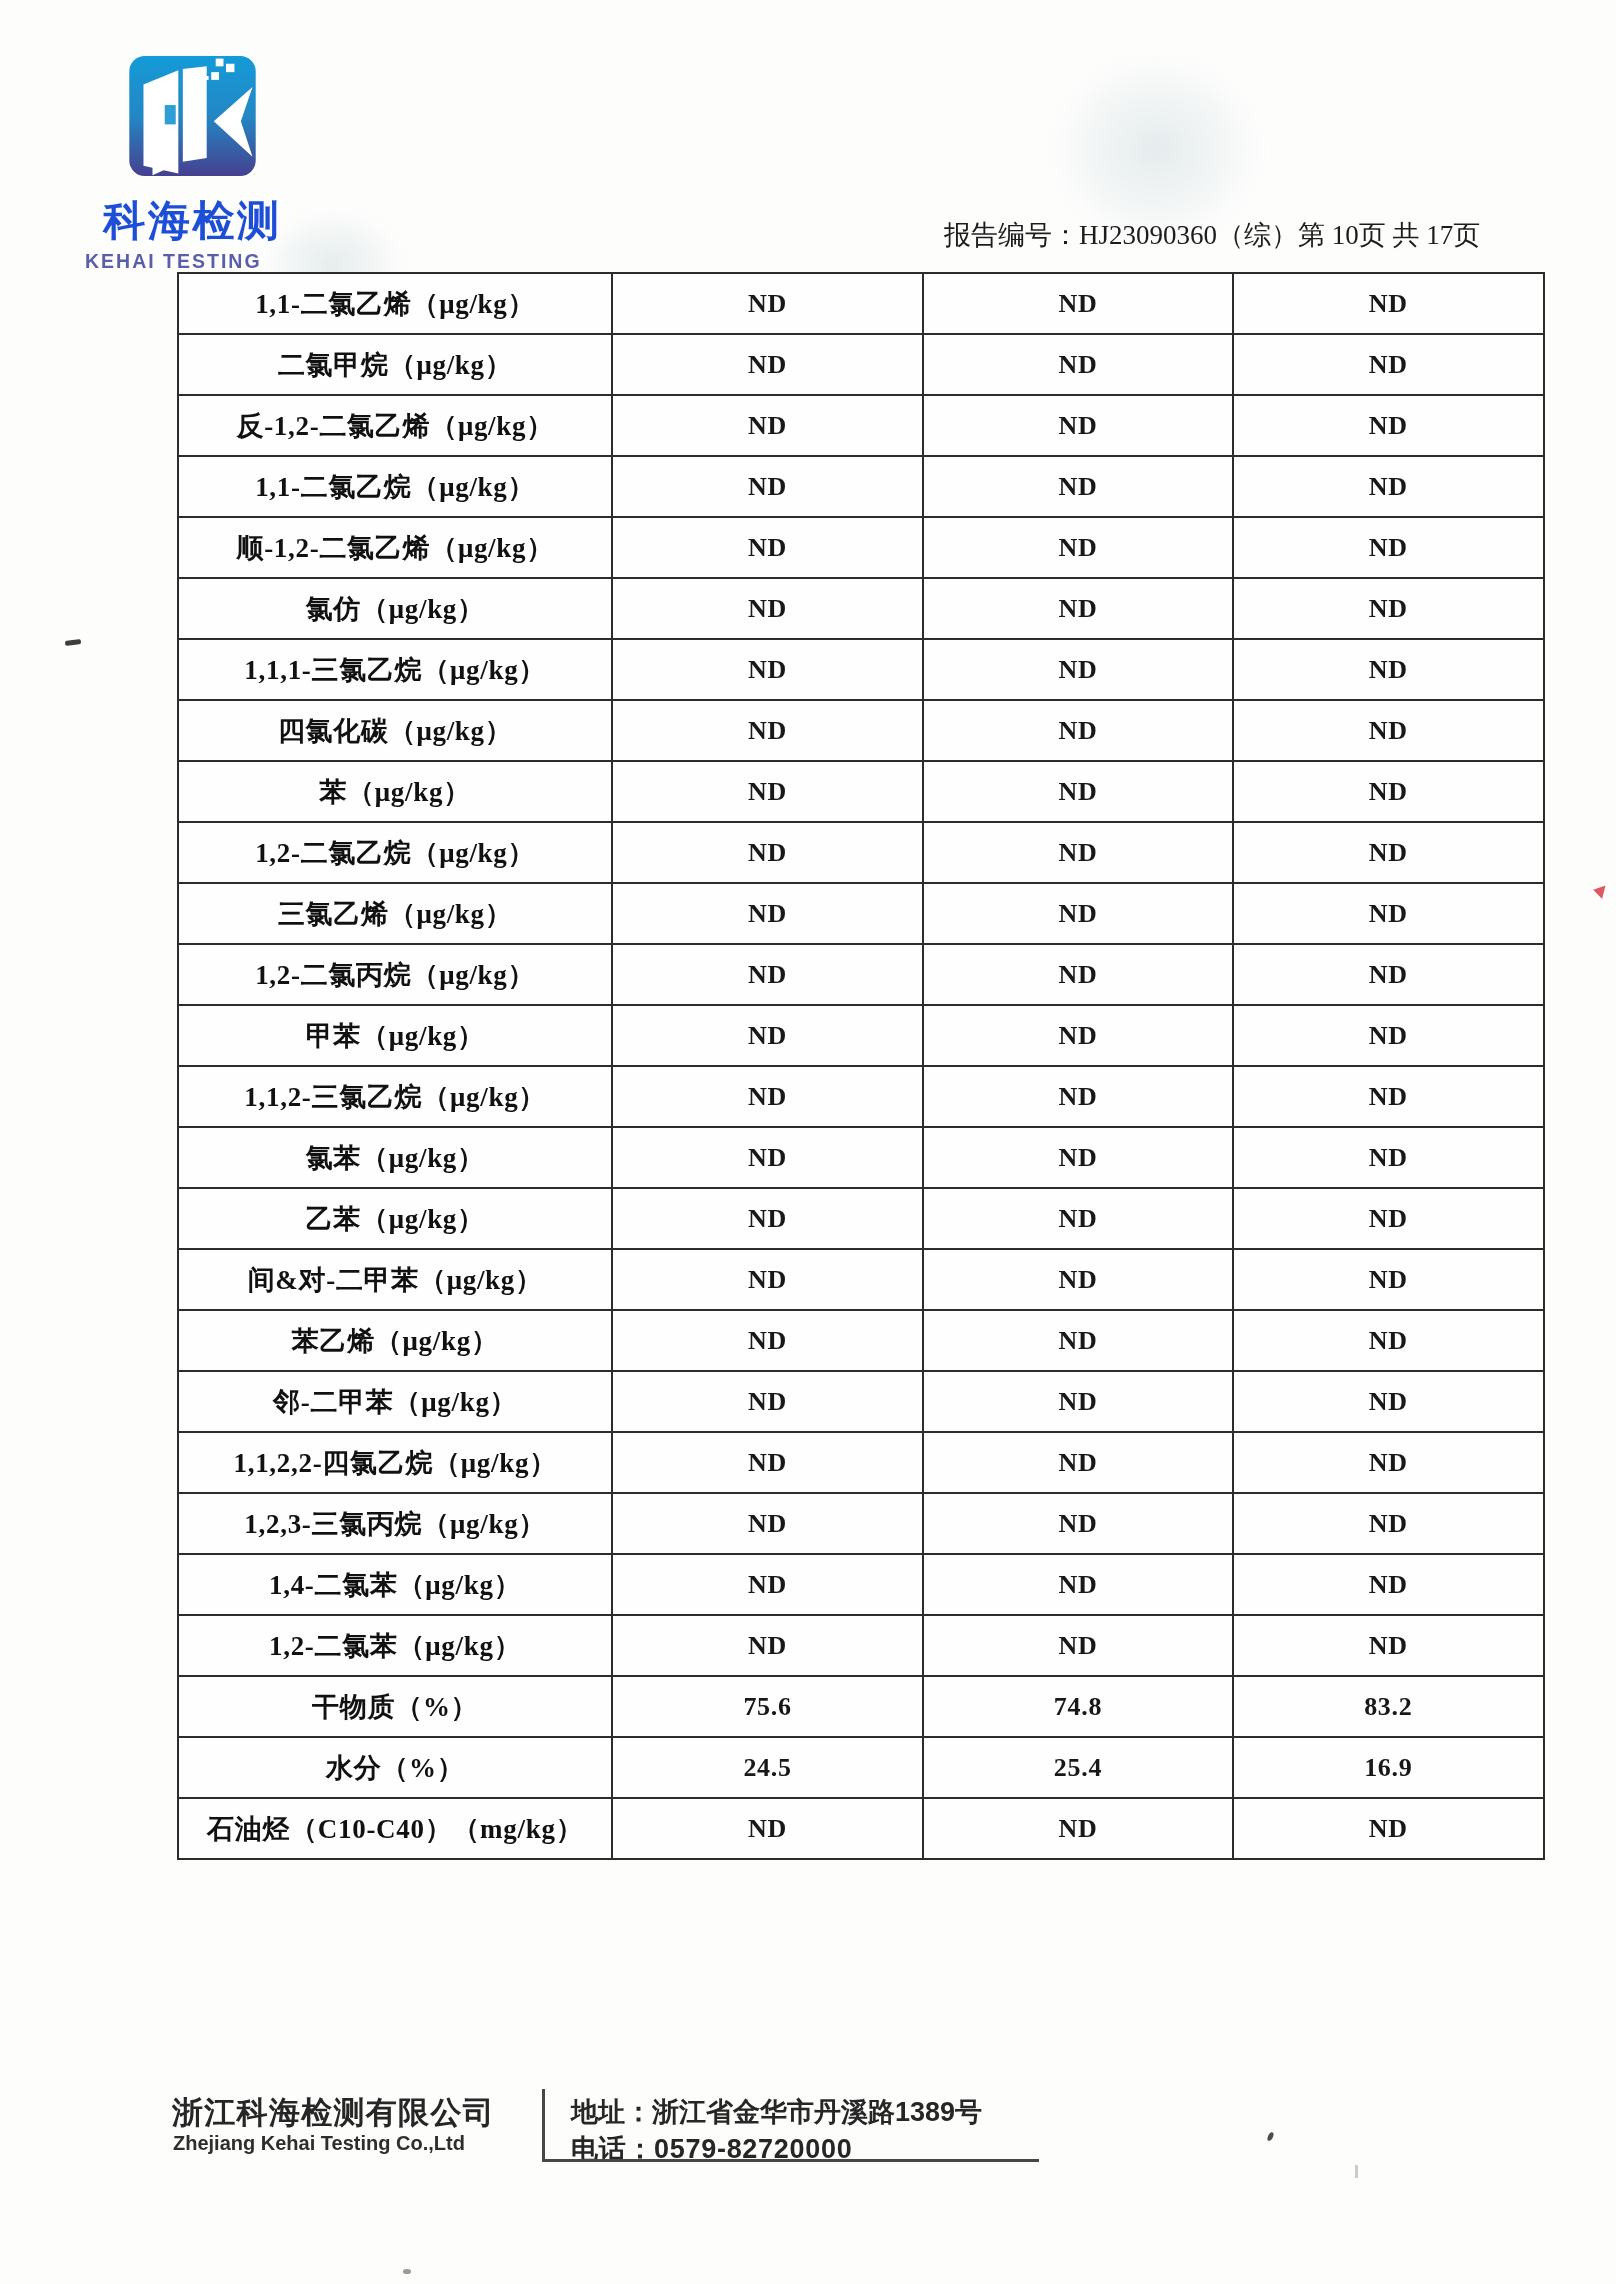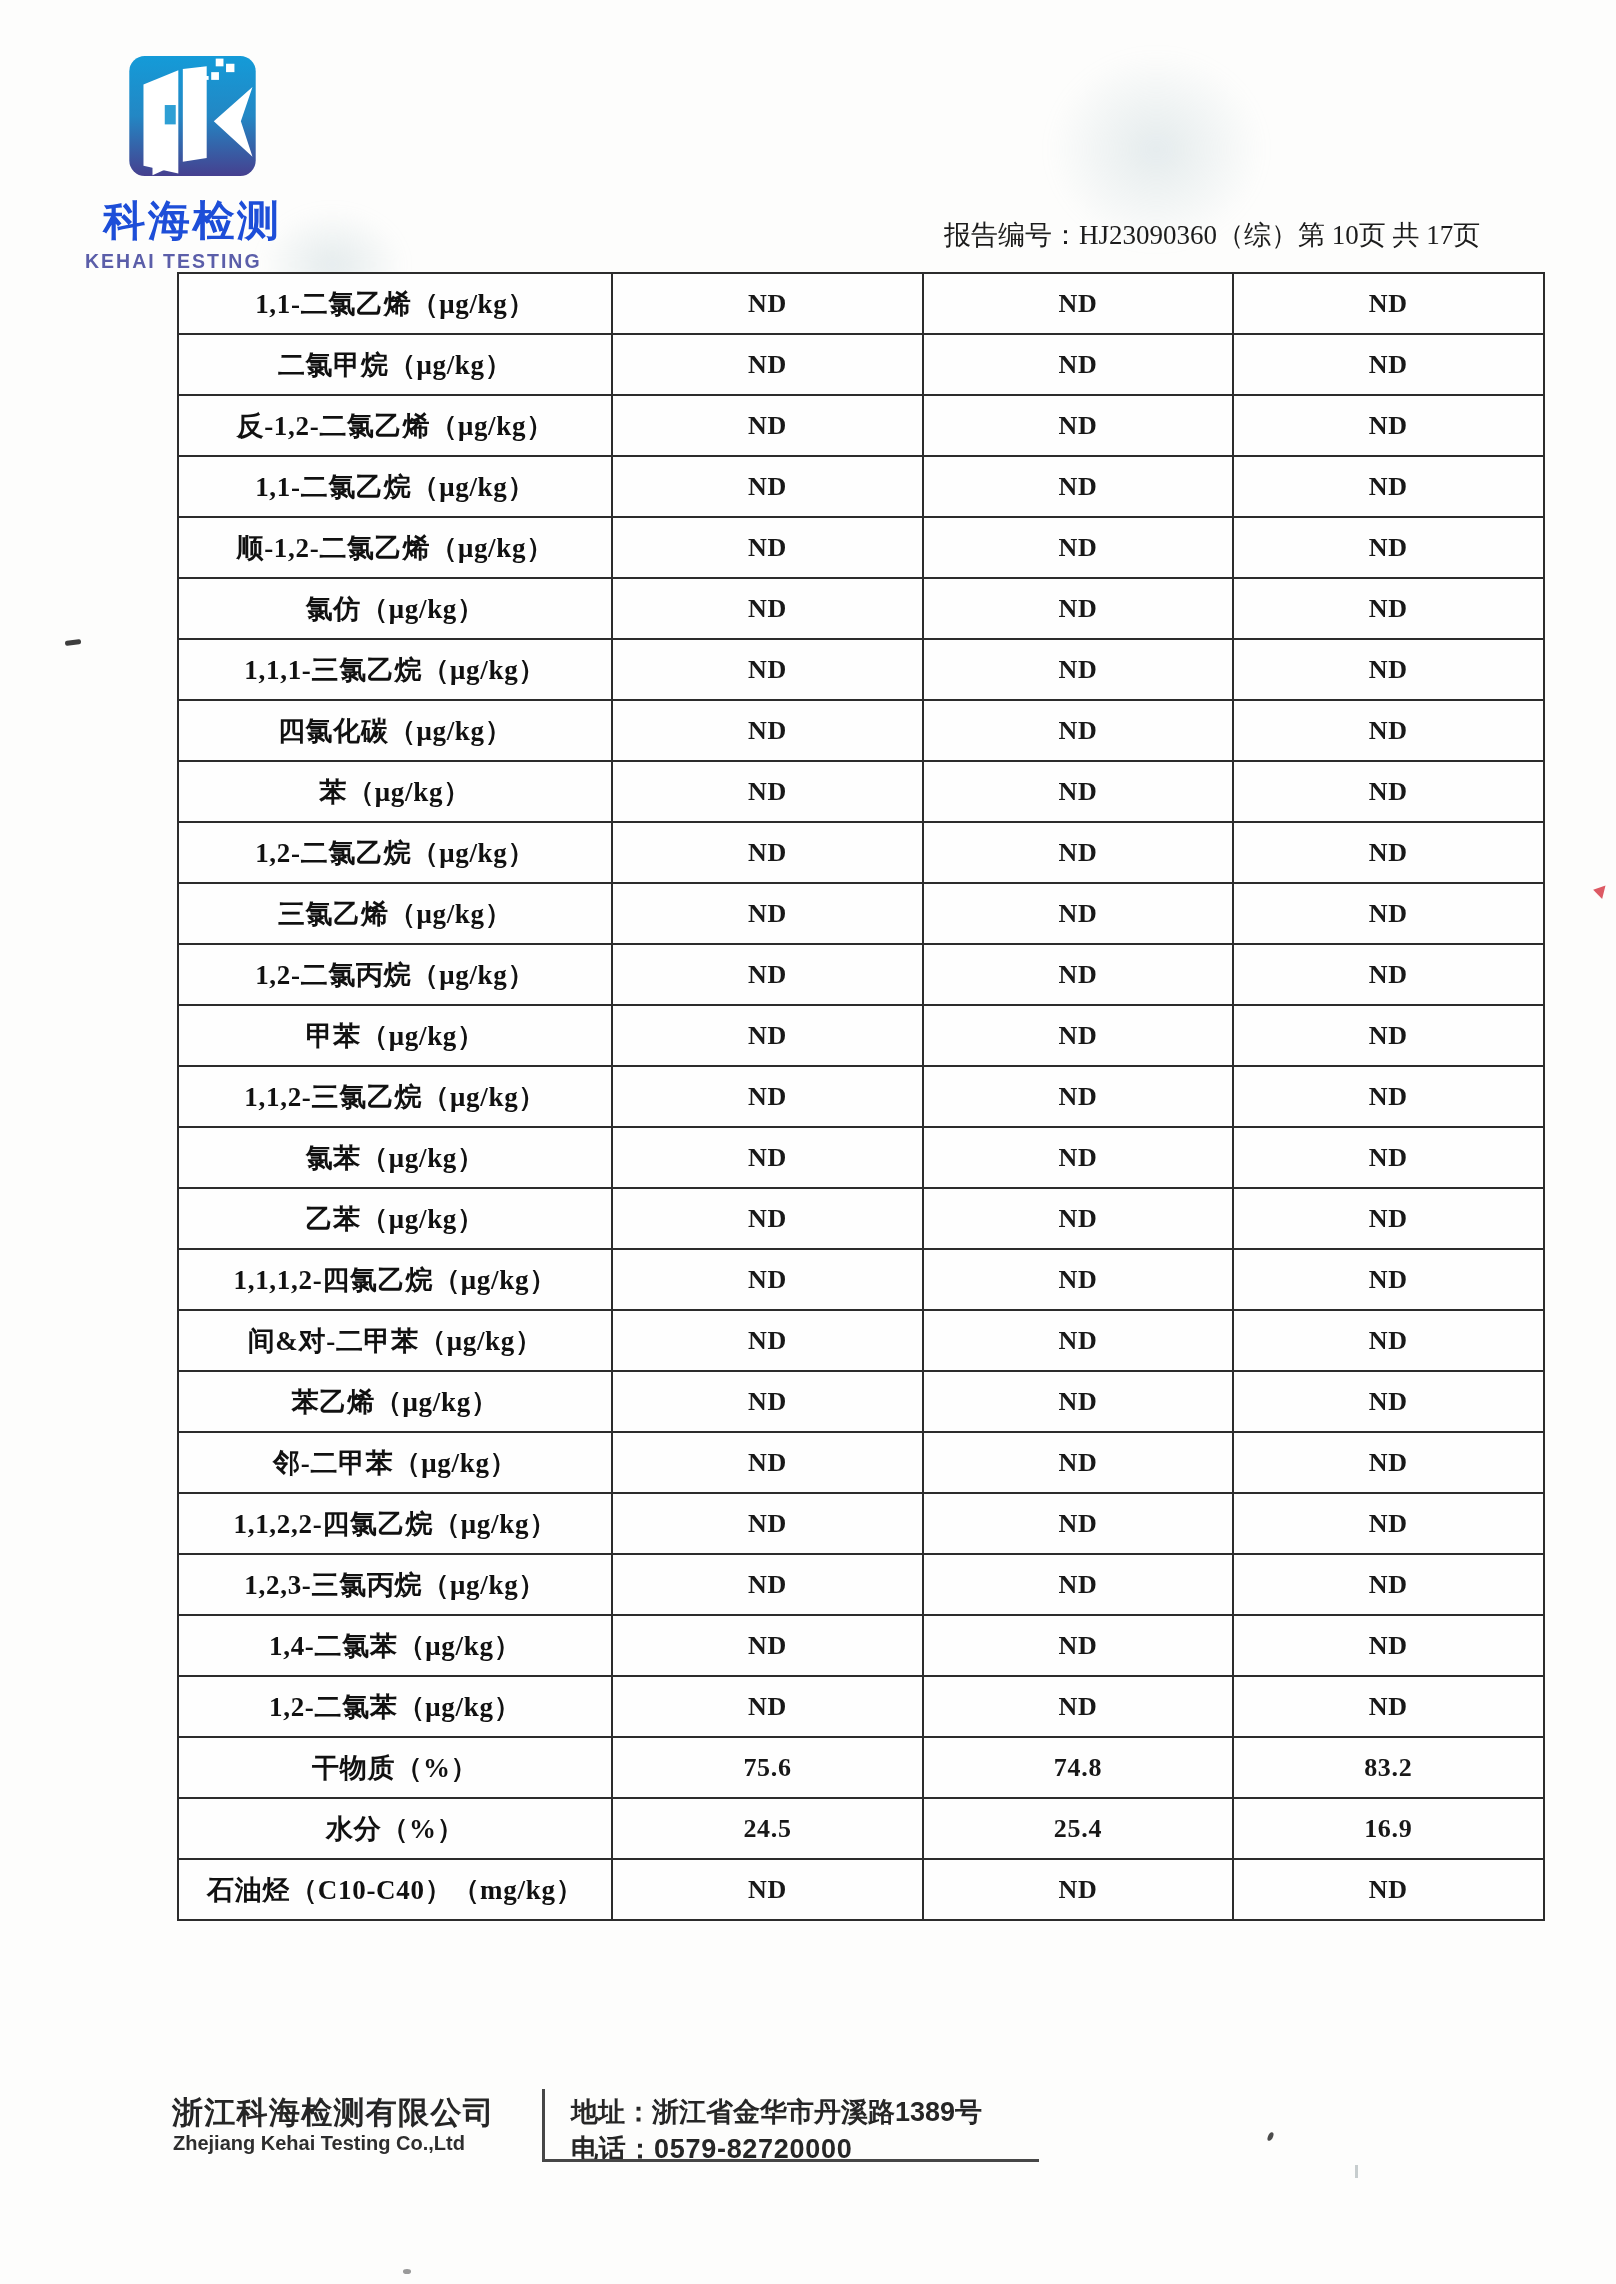--- a/index.html
+++ b/index.html
@@ -236,26 +236,20 @@
           <td class="val">ND</td>
           <td class="val">ND</td>
         </tr>
         <tr>
           <td class="param">乙苯（μg/kg）</td>
           <td class="val">ND</td>
           <td class="val">ND</td>
           <td class="val">ND</td>
         </tr>
         <tr>
-          <td class="param">1,1,1,2-四氯乙烷（μg/kg）</td>
-          <td class="val">ND</td>
-          <td class="val">ND</td>
-          <td class="val">ND</td>
-        </tr>
-        <tr>
           <td class="param">间&amp;对-二甲苯（μg/kg）</td>
           <td class="val">ND</td>
           <td class="val">ND</td>
           <td class="val">ND</td>
         </tr>
         <tr>
           <td class="param">苯乙烯（μg/kg）</td>
           <td class="val">ND</td>
           <td class="val">ND</td>
           <td class="val">ND</td>

